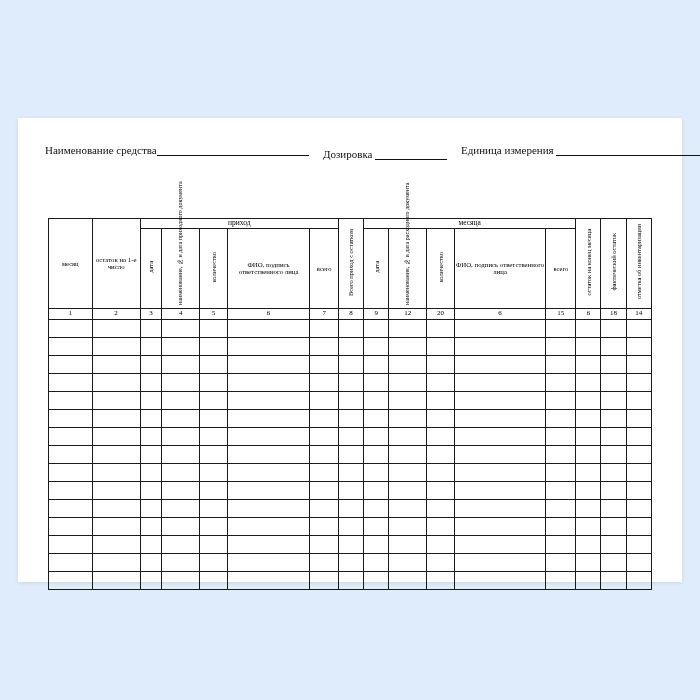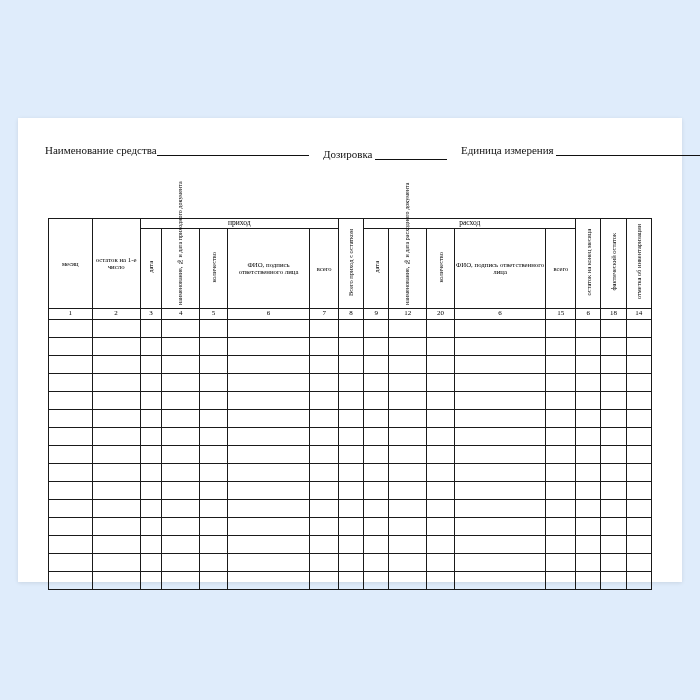--- a/index.html
+++ b/index.html
@@ -140,21 +140,21 @@
       <col style="width:22px">
       <col style="width:22px">
       <col style="width:22px">
     </colgroup>
     <tbody>
       <tr>
         <td rowspan="2" class="hcell">месяц</td>
         <td rowspan="2" class="hcell wide-label">остаток на 1-е число</td>
         <td colspan="5" class="grp">приход</td>
         <td rowspan="2" class="vcell"><span class="vtxt">Всего приход с остатком</span></td>
-        <td colspan="5" class="grp">расход</td>
+        <td colspan="5" class="grp">месяца</td>
         <td rowspan="2" class="vcell"><span class="vtxt">остаток на конец месяца</span></td>
         <td rowspan="2" class="vcell"><span class="vtxt">фактический остаток</span></td>
         <td rowspan="2" class="vcell"><span class="vtxt">отметка об инвентаризации</span></td>
       </tr>
       <tr>
         <td class="vcell"><span class="vtxt">дата</span></td>
         <td class="vcell"><span class="vtxt small">наименование, № и дата приходного документа</span></td>
         <td class="vcell"><span class="vtxt">количество</span></td>
         <td class="hcell wide-label">ФИО, подпись ответственного лица</td>
         <td class="hcell">всего</td>

